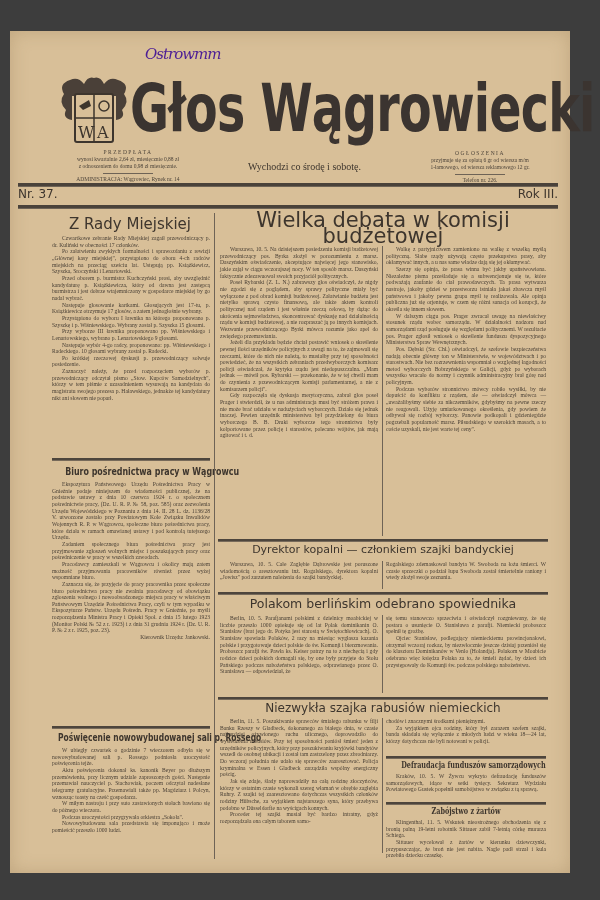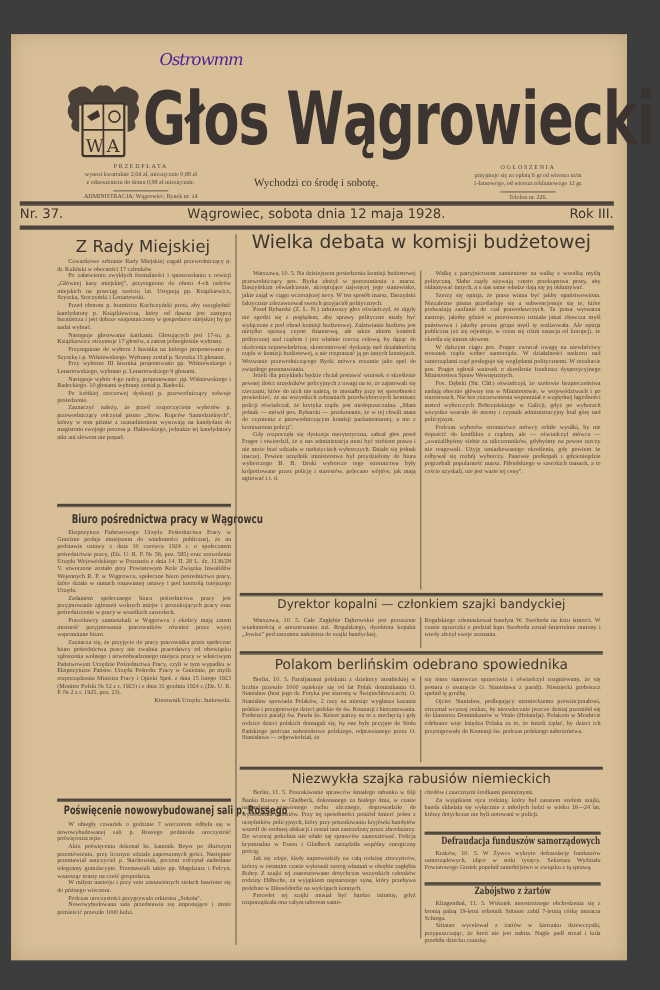--- a/index.html
+++ b/index.html
@@ -3,21 +3,21 @@
 <meta charset="utf-8">
 <style>
   html,body{margin:0;padding:0;}
   body{width:600px;height:900px;background:#3d3d3d;position:relative;overflow:hidden;font-family:"Liberation Serif",serif;color:#3a332c;}
   .page{position:absolute;left:10px;top:31px;width:560px;height:842px;background:#d8bf98;box-shadow:inset 0 0 18px rgba(120,90,50,.25);}
   .abs{position:absolute;}
   .sig{left:135px;top:14px;font-family:"DejaVu Serif",serif;font-style:italic;font-size:15px;color:#4c1d95;letter-spacing:-1px;}
   .crest{left:48px;top:45px;width:72px;height:72px;}
   .masthead{left:120px;top:38px;width:430px;text-align:center;font-family:"DejaVu Sans",sans-serif;font-weight:bold;font-size:58px;letter-spacing:-1px;color:#3b3430;transform:scaleX(.82) scaleY(1.15);transform-origin:left top;white-space:nowrap;}
   .small{font-size:5.5px;line-height:7px;text-align:center;color:#4d443a;}
-  .tagline{left:221px;top:130px;width:150px;text-align:left;font-size:10px;color:#3d352d;}
+  .tagline{left:201px;top:130px;width:150px;text-align:right;font-size:10px;color:#3d352d;}
   .rule-thick{height:3px;background:#4a423a;border-bottom:1px solid #6e6356;}
   .dateline{left:50px;top:181px;width:500px;font-family:"DejaVu Sans",sans-serif;font-size:12px;color:#3d352d;display:flex;justify-content:space-between;}
   .col{position:absolute;font-size:5.6px;line-height:6.65px;text-align:justify;color:#4a4036;}
   .col p{margin:0;text-indent:10px;}
   .vrule{position:absolute;width:1px;background:#6e6356;}
   .h-sans{font-family:"DejaVu Sans",sans-serif;color:#3d352d;text-align:center;}
   .h-cond{font-family:"DejaVu Sans",sans-serif;font-weight:bold;color:#3d352d;text-align:center;transform:scaleX(.72);transform-origin:center;white-space:nowrap;}
   .sep{position:absolute;height:2px;background:#4d453c;border-bottom:1px solid #776a5a;}
 </style>
 </head>
@@ -54,21 +54,20 @@
     <div style="letter-spacing:1.5px;">OGŁOSZENIA</div>
     <div>przyjmuje się za opłatą 6 gr od wiersza m/m</div>
     <div>1-łamowego, od wiersza reklamowego 12 gr.</div>
     <div style="margin:3px auto 2px;width:50px;height:1px;background:#6e6356;"></div>
     <div>Telefon nr. 226.</div>
   </div>
 
   <div class="abs rule-thick" style="left:8px;top:152px;width:540px;"></div>
   <div class="abs dateline" style="left:8px;top:156px;width:540px;">
     <span>Nr. 37.</span>
-    <span>Wągrowiec, sobota dnia 12 maja 1928.</span>
     <span>Rok III.</span>
   </div>
   <div class="abs rule-thick" style="left:8px;top:174px;width:540px;"></div>
 
   <div class="abs h-sans" style="left:40px;top:184px;width:160px;font-size:15px;">Z Rady Miejskiej</div>
   <div class="col" style="left:42px;top:204px;width:158px;">
     <p>Czwartkowe zebranie Rady Miejskiej zagaił przewodniczący p. dr. Kuliński w obecności 17 członków.</p>
     <p>Po załatwieniu zwykłych formalności i sprawozdaniu z rewizji „Głównej kasy miejskiej", przystąpiono do oboru 4-ch radców miejskich na przeciąg sześciu lat. Ustępują pp. Książkiewicz, Szyszka, Sroczyński i Lenartowski.</p>
     <p>Przed oborem p. burmistrz Kuchczyński prosi, aby uwzględnić kandydaturę p. Książkiewicza, który od dawna jest zastępcą burmistrza i jest dobrze wtajemniczony w gospodarce miejskiej by go nadal wybrać.</p>
     <p>Następuje głosowanie kartkami. Głosujących jest 17-tu, p. Książkiewicz otrzymuje 17 głosów, a zatem jednogłośnie wybrany.</p>
@@ -94,21 +93,21 @@
   <div class="col" style="left:42px;top:716px;width:158px;">
     <p>W ubiegły czwartek o godzinie 7 wieczorem odbyła się w nowowybudowanej sali p. Rossego podniosła uroczystość poświęcenia tejże.</p>
     <p>Aktu poświęcenia dokonał ks. kanonik Beyer po dłuższym przemówieniu, przy licznym udziale zaproszonych gości. Następnie przemawiał nauczyciel p. Stachowiak, poczem odczytał nadesłane telegramy gratulacyjne. Przemawiali także pp. Magdziarz i Polcyn, wznosząc toasty na cześć gospodarza.</p>
     <p>W miłym nastroju i przy suto zastawionych stołach bawiono się do późnego wieczora.</p>
     <p>Podczas uroczystości przygrywała orkiestra „Sokoła".</p>
     <p>Nowowybudowana sala przedstawia się imponująco i może pomieścić przeszło 1000 ludzi.</p>
   </div>
 
   <div class="vrule" style="left:204px;top:182px;height:646px;"></div>
 
-  <div class="abs h-sans" style="left:208px;top:181px;width:330px;font-size:17px;line-height:16px;">
+  <div class="abs h-sans" style="left:208px;top:181px;width:330px;font-size:21px;line-height:16px;">
     <div>Wielka debata w komisji budżetowej</div>
   </div>
   <div class="col" style="left:210px;top:215px;width:158px;">
     <p>Warszawa, 10. 5. Na dzisiejszem posiedzeniu komisji budżetowej przewodniczący pos. Byrka złożył w porozumieniu z marsz. Daszyńskim oświadczenie, akceptujące najwięcej jego stanowisko, jakie zajął w ciągu wczorajszej nocy. W ten sposób marsz. Daszyński faktycznie zdezawuował swoich przyjaciół politycznych.</p>
     <p>Poseł Rybarski (Z. L. N.) zabrawszy głos oświadczył, że nigdy nie zgodzi się z poglądem, aby sprawy polityczne miały być wyłączone z pod obrad komisji budżetowej. Załatwianie budżetu jest nietylko sprawą czysto finansową, ale także aktem kontroli politycznej nad rządem i jest właśnie rzeczą celową, by dążąc do ukrócenia sejmowładztwa, skoncentrować dyskusję nad działalnością rządu w komisji budżetowej, a nie rozpraszać ją po innych komisjach. Wezwanie przewodniczącego Byrki mówca rozumie jako apel do zwięzłego przemawiania.</p>
     <p>Jeżeli dla przykładu będzie chciał postawić wniosek o skreślenie pewnej ilości urzędników policyjnych z uwagi na to, że zajmowali się rzeczami, które do nich nie należą, to musiałby przy tej sposobności powiedzieć, że na wszystkich zebraniach przedwyborczych komisarz policji oświadczał, że krytyka rządu jest niedopuszczalna. „Mam jednak — mówił pos. Rybarski — przekonanie, że w tej chwili mam do czynienia z przewodniczącym komisji parlamentarnej, a nie z komisarzem policji".</p>
     <p>Gdy rozpoczęła się dyskusja merytoryczna, zabrał głos poseł Prager i stwierdził, że u nas administracja musi być stróżem prawa i nie może brać udziału w nadużyciach wyborczych. Działo się jednak inaczej. Pewien urzędnik ministerstwa był przydzielony do biura wyborczego B. B. Druki wyborcze tego stronnictwa były kolportowane przez policję i starostów, polecano wójtów, jak mają agitować i t. d.</p>
   </div>
   <div class="vrule" style="left:372px;top:215px;height:290px;"></div>
   <div class="col" style="left:376px;top:215px;width:160px;">

